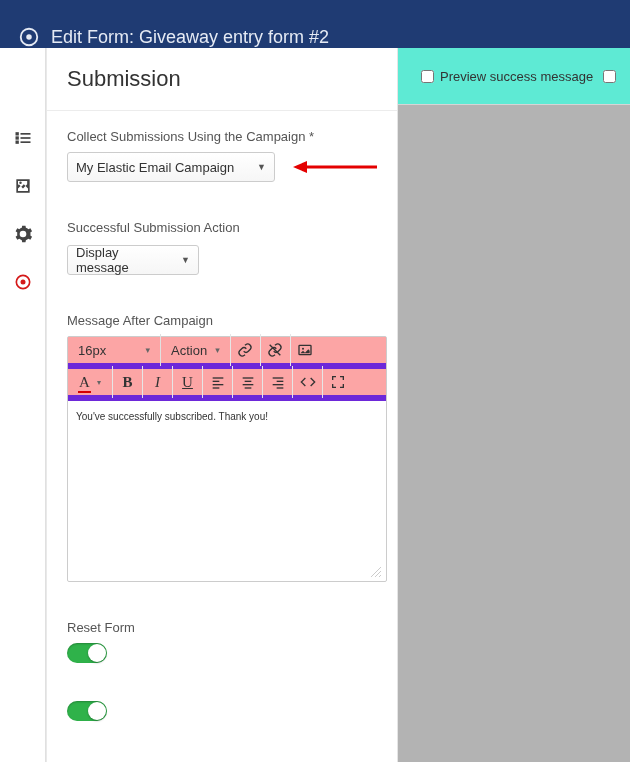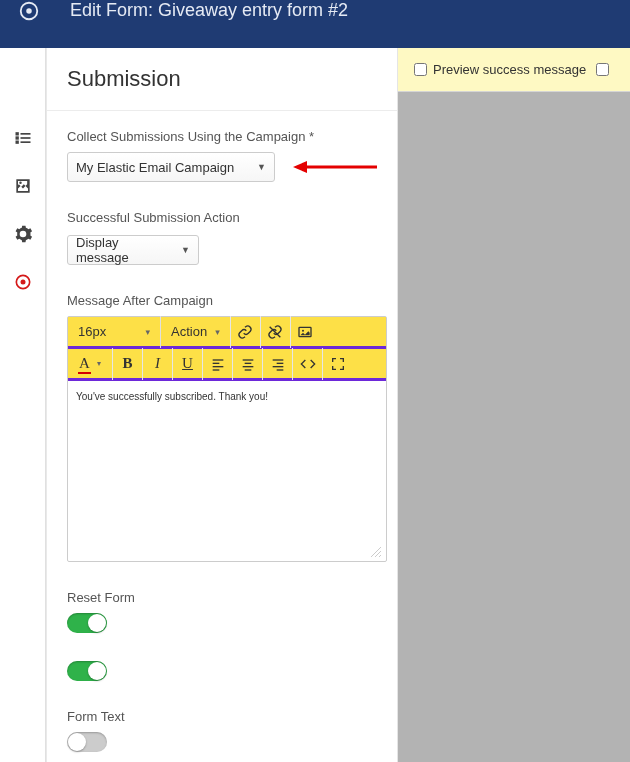--- a/index.html
+++ b/index.html
@@ -3,24 +3,24 @@
 <meta charset="utf-8">
 <style>
   * { box-sizing: border-box; margin: 0; padding: 0; font-family: Arial, Helvetica, sans-serif; }
   html, body { height: 100%; }
   body { width: 630px; height: 762px; overflow: hidden; background: #fff; }
 
   .topbar {
     height: 48px;
     background: #1f3b73;
     display: flex;
-    align-items: flex-start;
+    align-items: flex-end;
     padding-left: 18px;
     color: #e3e7f0;
-    gap: 30px;
+    gap: 11px;
   }
   .topbar svg { display: block; }
   .topbar-title { font-size: 18px; font-weight: 400; color: #e5eaf4; }
 
   .body {
     display: flex;
     height: calc(100% - 48px);
     background: #ececec;
   }
 
@@ -56,21 +56,21 @@
   .panel-body {
     padding: 18px 20px 20px 20px;
     overflow-y: auto;
   }
 
   .field-label {
     font-size: 13px;
     color: #555;
     margin-bottom: 8px;
   }
-  .field-block { margin-bottom: 28px; }
+  .field-block { margin-bottom: 38px; }
 
   .select {
     display: inline-flex;
     align-items: center;
     height: 30px;
     border: 1px solid #ccc;
     border-radius: 3px;
     background: linear-gradient(#ffffff, #f6f6f6);
     padding: 0 8px;
     font-size: 13px;
@@ -93,22 +93,22 @@
   
   .editor {
     border: 1px solid #ccc;
     border-radius: 2px;
     width: 320px;
   }
   .tb-row {
     display: flex;
     align-items: center;
     height: 32px;
-    border-bottom: 3px solid #6d28d9;
-    background: #fde047;
+    border-bottom: 6px solid #6d28d9;
+    background: #fca5a5;
   }
   .tb-btn {
     width: 30px;
     height: 32px;
     display: flex;
     align-items: center;
     justify-content: center;
     font-size: 13px;
     font-family: Arial, sans-serif;
     color: #333;
@@ -188,26 +188,26 @@
   }
   .toggle.on { background: #2fb24a; }
   .toggle.on .knob { left: 21px; }
 
   .preview-pane {
     flex: 1;
     background: #b3b3b3;
     min-width: 0;
   }
   .preview-toolbar {
-    height: 44px;
-    background: #fef9c3;
+    height: 57px;
+    background: #5eead4;
     border-bottom: 1px solid #d5d5d5;
     display: flex;
     align-items: center;
-    padding: 0 16px;
+    padding: 0 23px;
     gap: 10px;
     font-size: 13px;
     color: #333;
     white-space: nowrap;
     overflow: hidden;
   }
   .preview-toolbar label {
     display: flex;
     align-items: center;
     gap: 6px;

